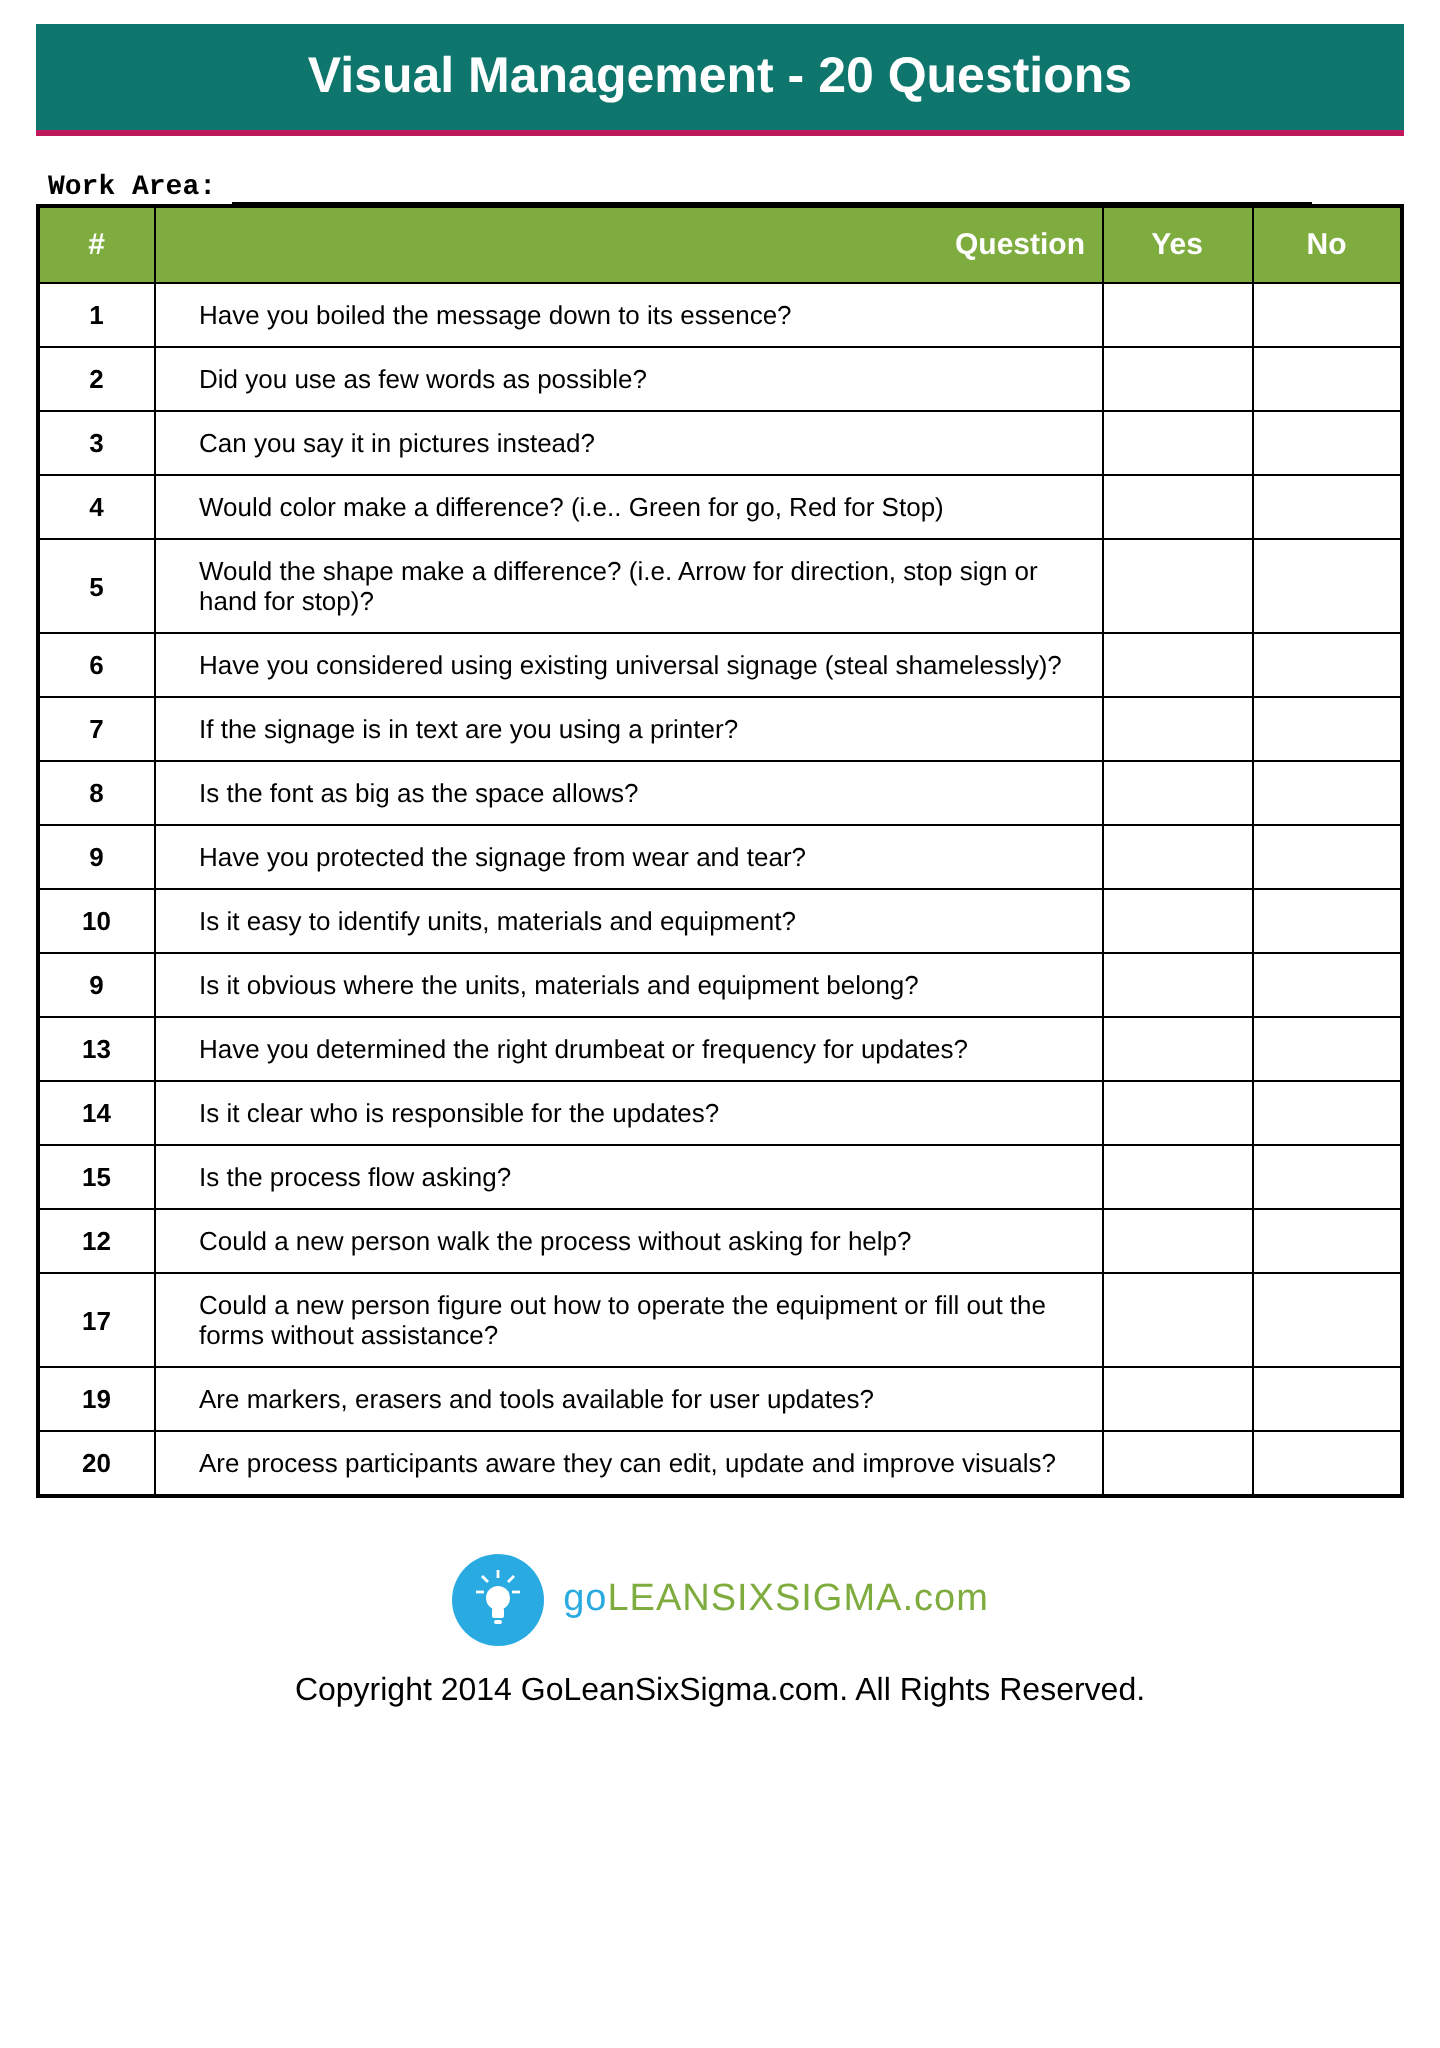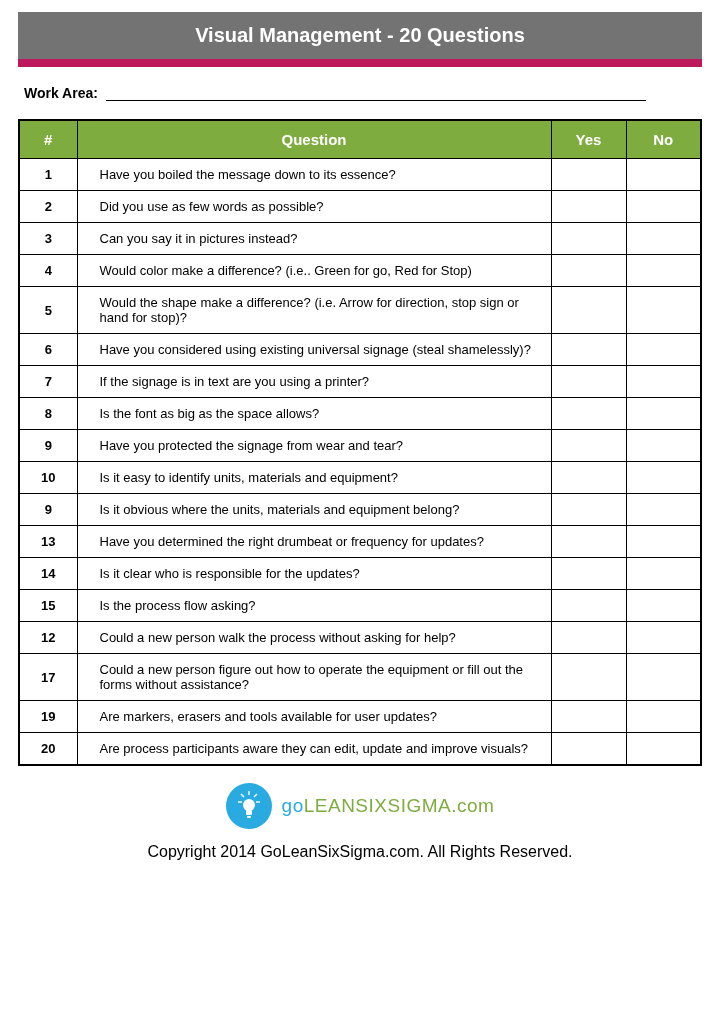--- a/index.html
+++ b/index.html
@@ -3,34 +3,34 @@
   <meta charset="utf-8">
   <style>
     * { margin: 0; padding: 0; box-sizing: border-box; }
     body {
       font-family: Arial, Helvetica, sans-serif;
       background: #fff;
       padding: 12px 18px;
       width: 720px;
     }
     .title-bar {
-      background: #737373;
+      background: #0f766e;
       color: #fff;
       text-align: center;
-      font-size: 20px;
+      font-size: 25px;
       font-weight: bold;
       padding: 12px 0;
-      border-bottom: 8px solid #be185d;
+      border-bottom: 3px solid #be185d;
       margin-bottom: 18px;
     }
     .work-area-row {
       display: flex;
       align-items: flex-end;
-      margin-bottom: 18px;
       padding: 0 6px;
+      font-family: Liberation Mono, monospace;
     }
     .work-area-label {
       font-weight: bold;
       font-size: 14px;
       margin-right: 8px;
     }
     .work-area-line {
       flex: 1;
       border-bottom: 1px solid #000;
       height: 16px;
@@ -41,21 +41,21 @@
       border-collapse: collapse;
       border: 2px solid #000;
     }
     thead tr {
       background: #7fac3f;
       color: #fff;
     }
     th {
       font-size: 15px;
       font-weight: bold;
-      text-align: center;
+      text-align: right;
       padding: 10px 8px;
       border-right: 1px solid #000;
     }
     th:last-child { border-right: none; }
     .col-num { width: 58px; text-align: center; }
     .col-q { }
     .col-yes { width: 75px; text-align: center; }
     .col-no { width: 75px; text-align: center; }
     tbody td {
       border: 1px solid #000;
@@ -65,21 +65,21 @@
     }
     tbody td.cell-num {
       text-align: center;
       font-weight: bold;
     }
     tbody td.cell-q {
       padding-left: 22px;
     }
     .footer {
       text-align: center;
-      padding-top: 17px;
+      padding-top: 28px;
     }
     .logo-wrap {
       display: inline-flex;
       align-items: center;
       gap: 10px;
     }
     .bulb-circle {
       width: 46px;
       height: 46px;
       background: #29abe2;

